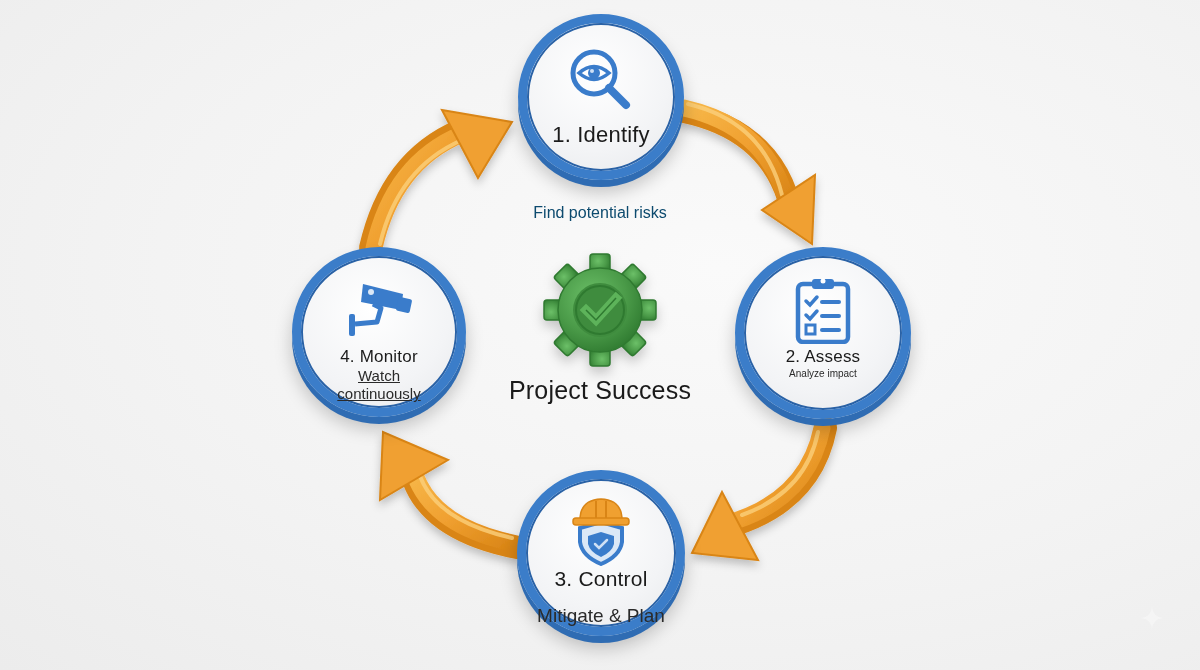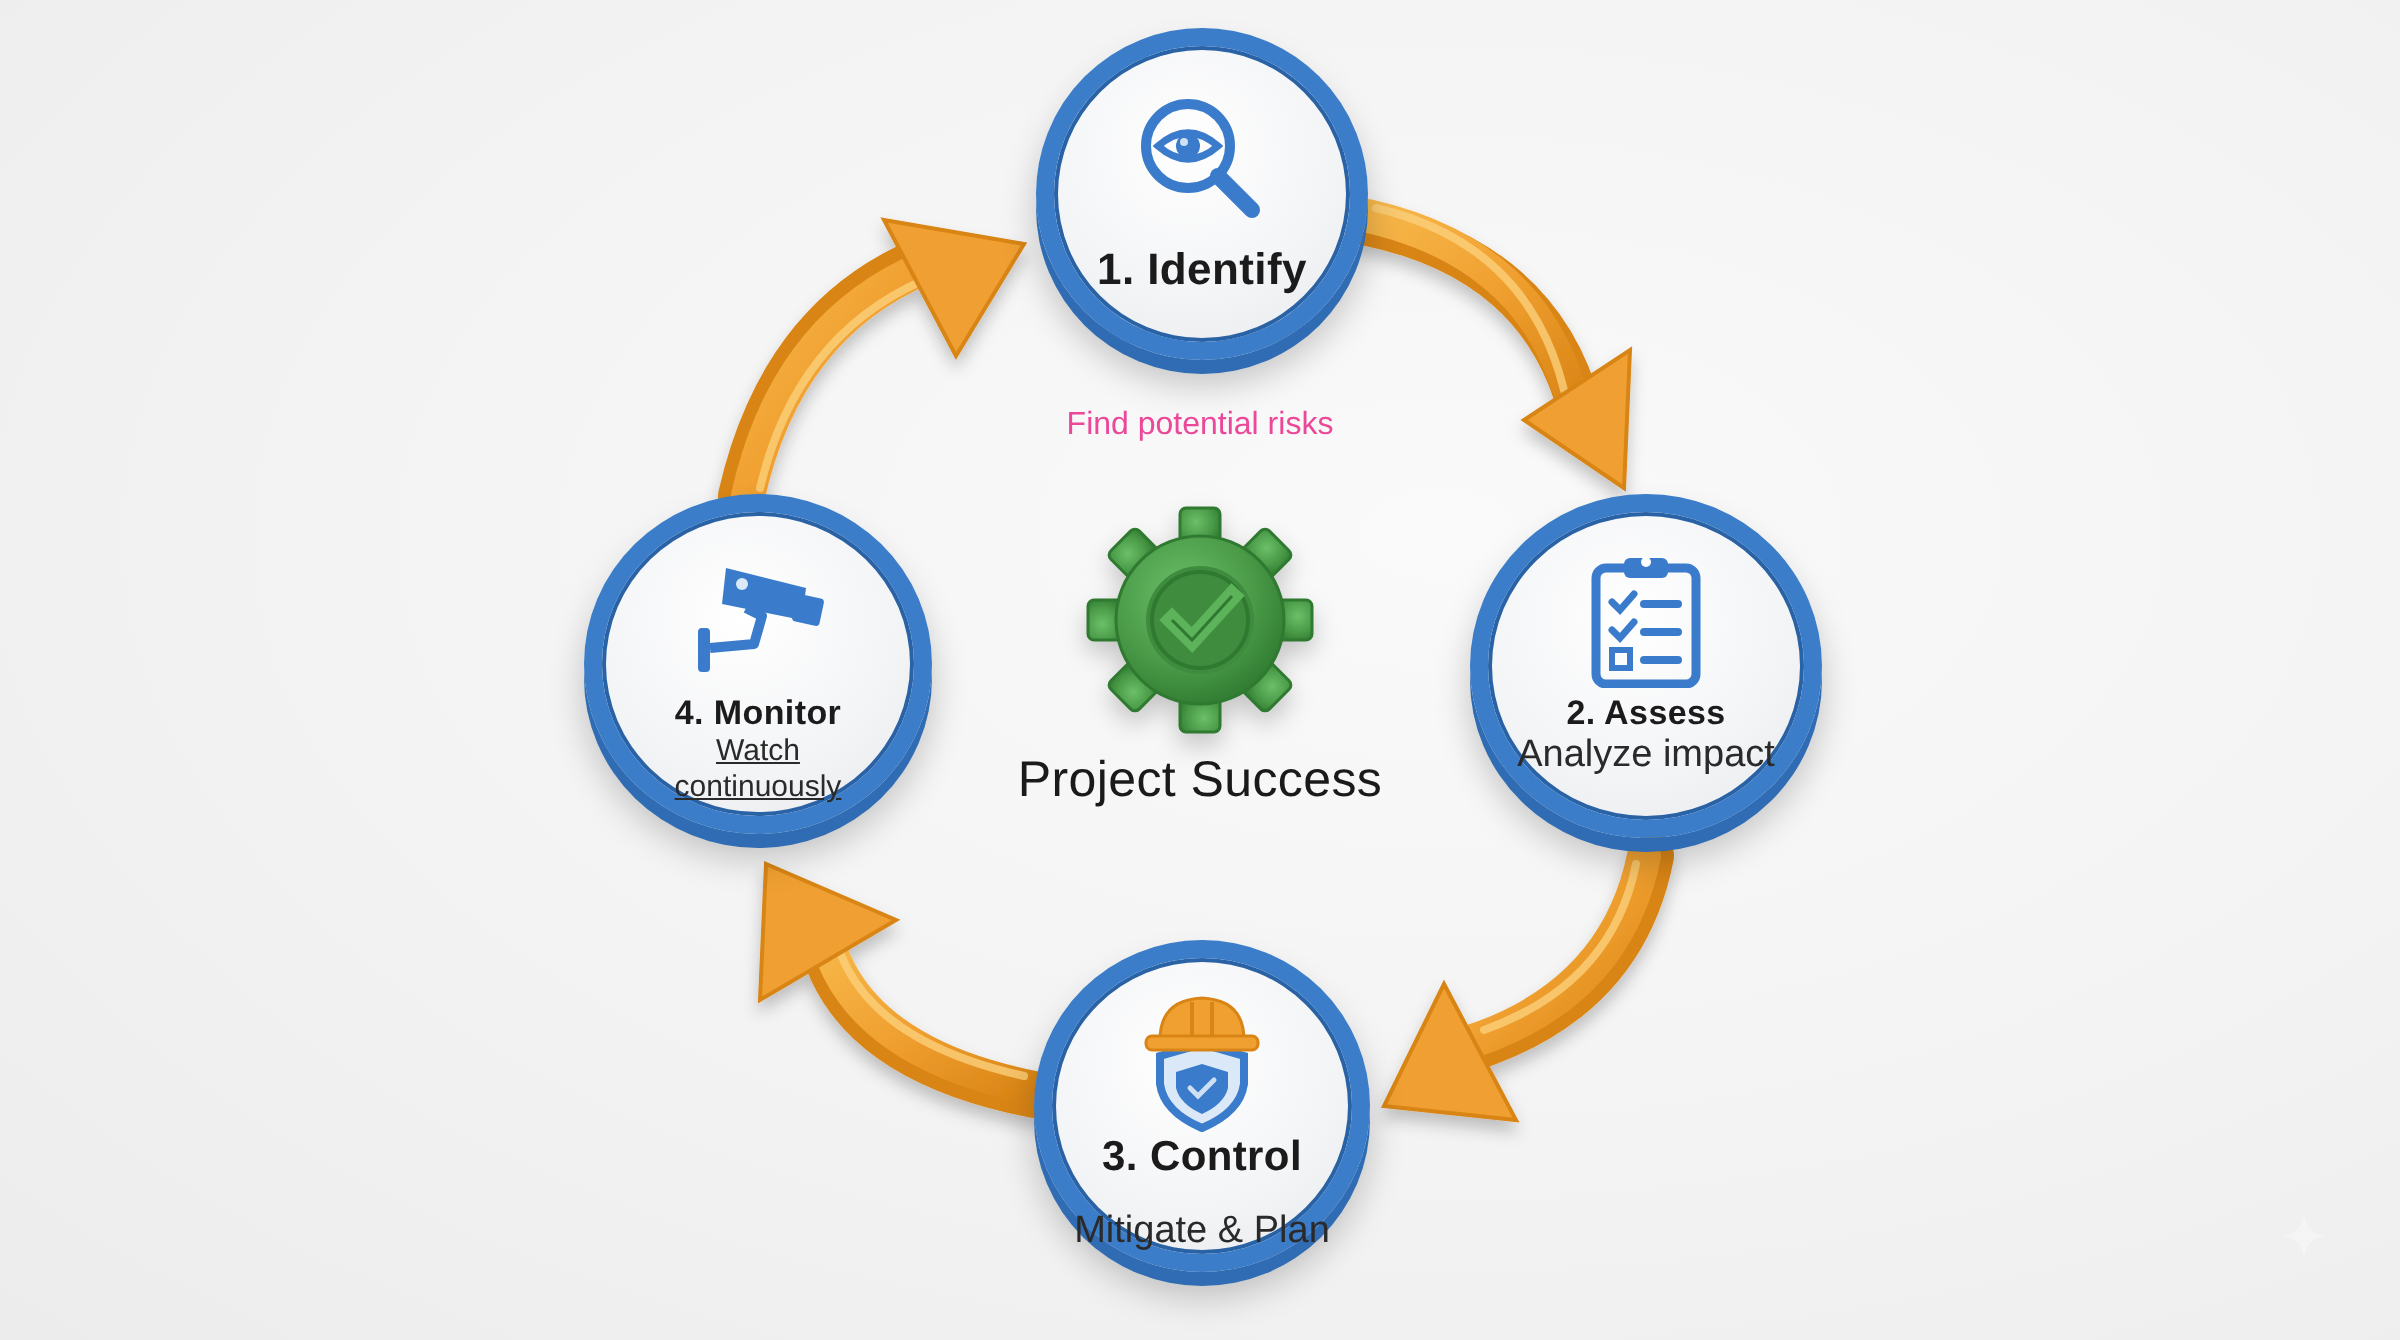--- a/index.html
+++ b/index.html
@@ -24,52 +24,52 @@
       box-shadow:
         inset 0 0 0 2px #2a62a6,
         0 7px 0 0 #2f6cb3,
         0 12px 18px rgba(0,0,0,0.22);
       display: flex; flex-direction: column; align-items: center; justify-content: flex-start;
       text-align: center;
       color: #1a1a1a;
     }
     .node .icon { display: block; }
     .node .title {
-      font-weight: bold;
+      font-weight: normal;
       color: #1b1b1b;
       letter-spacing: 0.2px;
       line-height: 1.05;
     }
     .node .desc {
       color: #2a2a2a;
       line-height: 1.1;
     }
 
     #node-identify { left: 518px; top: 14px; width: 166px; height: 166px; }
     #node-identify .icon { margin-top: 22px; }
     #node-identify .title { font-size: 22px; margin-top: 8px; }
 
     #node-assess { left: 735px; top: 247px; width: 176px; height: 172px; }
     #node-assess .icon { margin-top: 20px; }
     #node-assess .title { font-size: 17px; margin-top: 4px; }
-    #node-assess .desc { font-size: 19px; margin-top: 2px; }
+    #node-assess .desc { font-size: 10px; margin-top: 2px; }
 
     #node-control { left: 517px; top: 470px; width: 168px; height: 166px; justify-content: center; }
     #node-control .icon { margin-top: 14px; }
     #node-control .title { font-size: 21px; margin-top: 2px; }
     #node-control .desc { font-size: 19px; margin-top: 16px; }
 
     #node-monitor { left: 292px; top: 247px; width: 174px; height: 170px; }
     #node-monitor .icon { margin-top: 24px; }
     #node-monitor .title { font-size: 17px; margin-top: 6px; }
     #node-monitor .desc { font-size: 15px; margin-top: 2px; text-decoration: underline; }
 
     .caption-identify {
       position: absolute; left: 470px; top: 204px; width: 260px;
-      text-align: center; font-size: 16px; color: #ec4899;
+      text-align: center; font-size: 16px; color: #0c4a6e;
     }
 
     .center-hub {
       position: absolute; left: 480px; top: 250px; width: 240px; height: 180px;
       display: flex; flex-direction: column; align-items: center;
     }
     .center-hub .gear { margin-top: 2px; filter: drop-shadow(0 6px 6px rgba(0,0,0,0.2)); }
     .center-hub .center-title {
       font-weight: normal; font-size: 25px; color: #1a1a1a; margin-top: 8px;
       letter-spacing: 0.2px;

